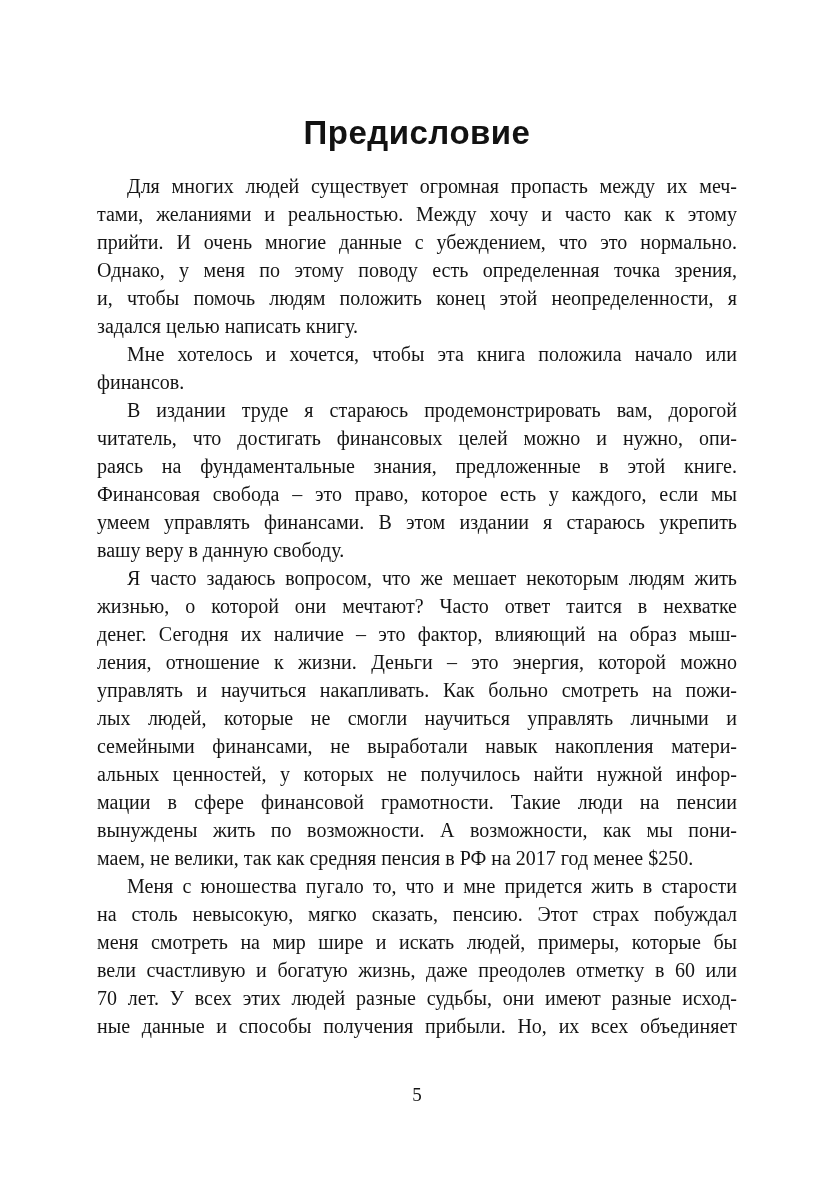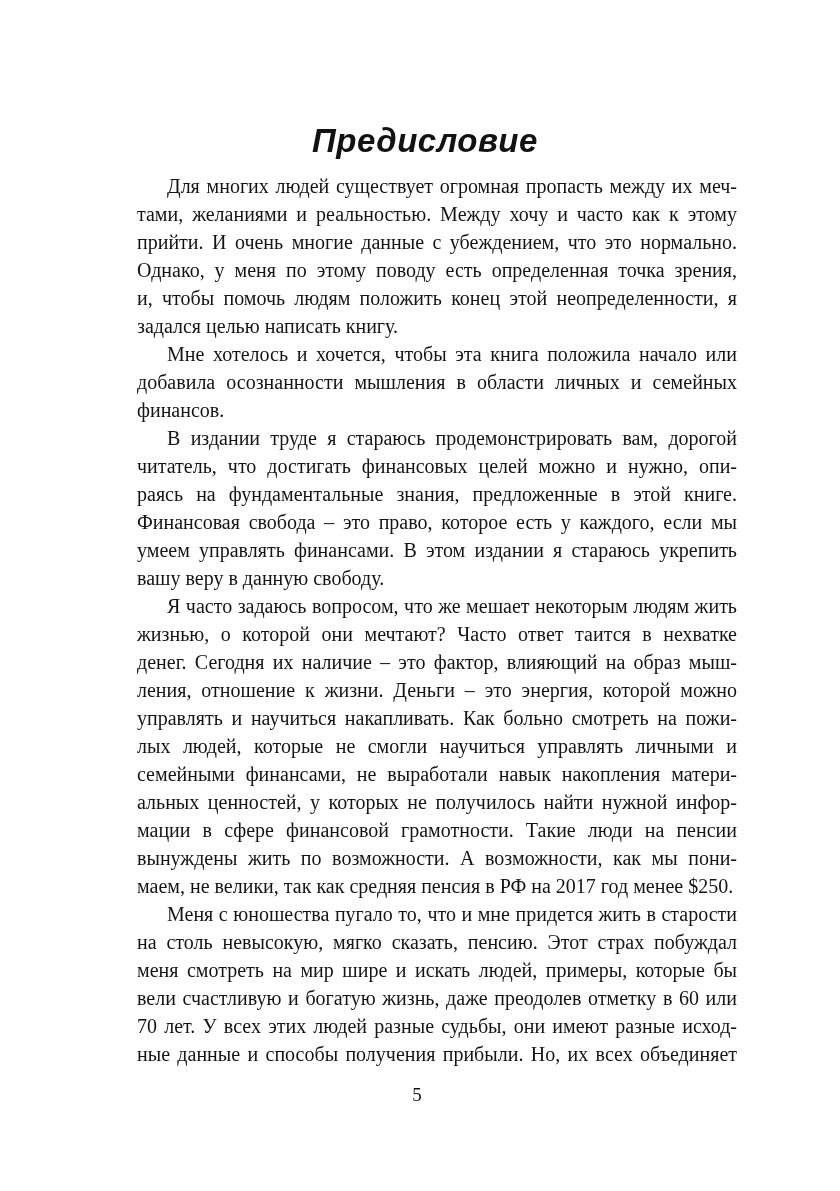--- a/index.html
+++ b/index.html
@@ -12,47 +12,45 @@
     width: 840px;
     height: 1191px;
     background: #ffffff;
     overflow: hidden;
   }
   .chapter-title {
     position: absolute;
     top: 112px;
     left: 97px;
     width: 640px;
-    margin: 8px;
+    margin: 0;
     text-align: center;
     font-family: "Liberation Sans", sans-serif;
     font-weight: bold;
     font-size: 33px;
     line-height: 42px;
     color: #121212;
     letter-spacing: 0.5px;
-    font-style: italic;
   }
   .body-text {
     position: absolute;
     top: 172px;
     left: 97px;
     width: 640px;
     font-family: "Liberation Serif", serif;
     font-size: 20px;
     line-height: 28px;
     color: #141414;
   }
   .body-text .line {
     text-align: justify;
     text-align-last: justify;
     overflow: hidden;
     white-space: normal;
     height: 28px;
-    margin-left: 40px;
   }
   .body-text .line.first {
     text-indent: 30px;
   }
   .body-text .line.para-end {
     text-align-last: left;
     font-family: Liberation Serif, serif;
   }
   .page-number {
     position: absolute;
@@ -73,21 +71,20 @@
   <h1 class="chapter-title">Предисловие</h1>
 
   <div class="body-text">
       <div class="line first">Для многих людей существует огромная пропасть между их меч-</div>
       <div class="line">тами, желаниями и реальностью. Между хочу и часто как к этому</div>
       <div class="line">прийти. И очень многие данные с убеждением, что это нормально.</div>
       <div class="line">Однако, у меня по этому поводу есть определенная точка зрения,</div>
       <div class="line">и, чтобы помочь людям положить конец этой неопределенности, я</div>
       <div class="line para-end">задался целью написать книгу.</div>
       <div class="line first">Мне хотелось и хочется, чтобы эта книга положила начало или</div>
-      <div class="line">добавила осознанности мышления в области личных и семейных</div>
       <div class="line para-end">финансов.</div>
       <div class="line first">В издании труде я стараюсь продемонстрировать вам, дорогой</div>
       <div class="line">читатель, что достигать финансовых целей можно и нужно, опи-</div>
       <div class="line">раясь на фундаментальные знания, предложенные в этой книге.</div>
       <div class="line">Финансовая свобода – это право, которое есть у каждого, если мы</div>
       <div class="line">умеем управлять финансами. В этом издании я стараюсь укрепить</div>
       <div class="line para-end">вашу веру в данную свободу.</div>
       <div class="line first">Я часто задаюсь вопросом, что же мешает некоторым людям жить</div>
       <div class="line">жизнью, о которой они мечтают? Часто ответ таится в нехватке</div>
       <div class="line">денег. Сегодня их наличие – это фактор, влияющий на образ мыш-</div>

